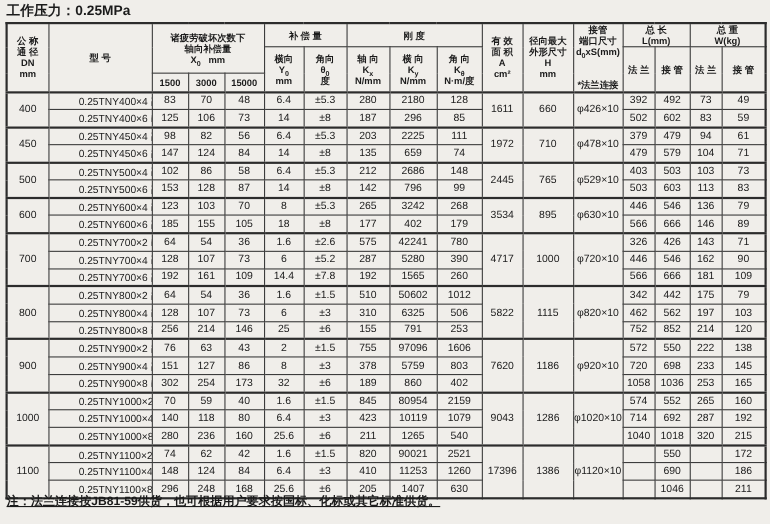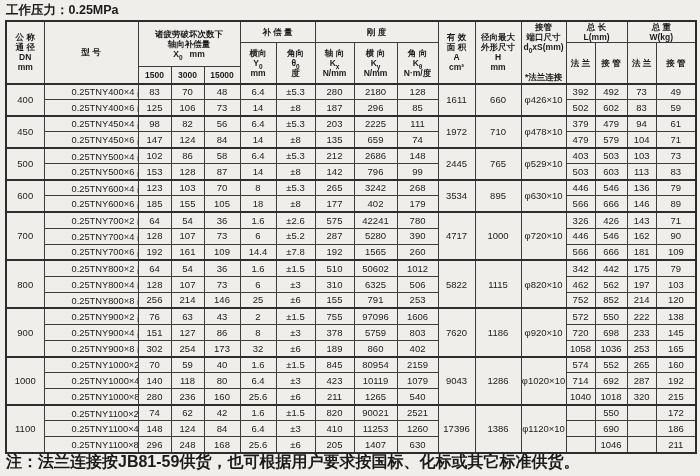--- a/index.html
+++ b/index.html
@@ -19,21 +19,21 @@
   .multiline{white-space:pre-line;}
   sub{font-size:6.5px;line-height:0;}
   .unit-gap{margin-left:7px;}
   .model-cell{text-align:left;}
   .model-inner{display:flex;align-items:flex-end;gap:3px;padding-left:3px;margin-left:24px;}
   .model-text{font-size:9.3px;white-space:nowrap;}
   .jf{display:inline-flex;flex-direction:column;align-items:center;
       font-size:6.3px;line-height:5.8px;font-weight:bold;}
   .port-val{font-size:9px;}
   .port-note{margin-top:20px;}
-  .footnote{position:absolute;left:6px;bottom:3px;font-size:16px;font-weight:bold;}
+  .footnote{position:absolute;left:6px;bottom:13px;font-size:11px;font-weight:bold;text-decoration:underline;}
 </style>
 </head>
 <body>
 
 <div class="page">
 
   <div class="titlebar">
     <span>工作压力：0.25MPa</span>
   </div>
 

